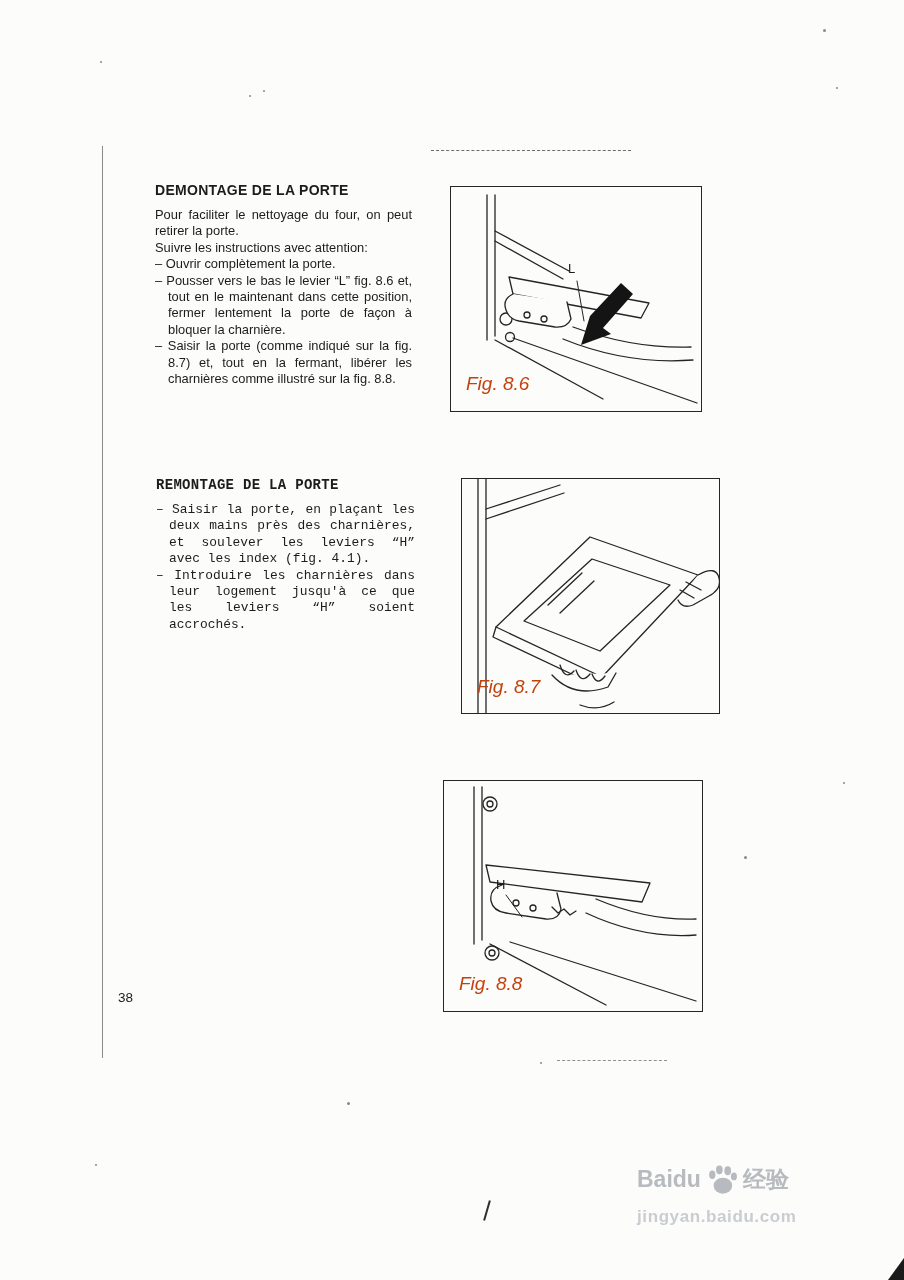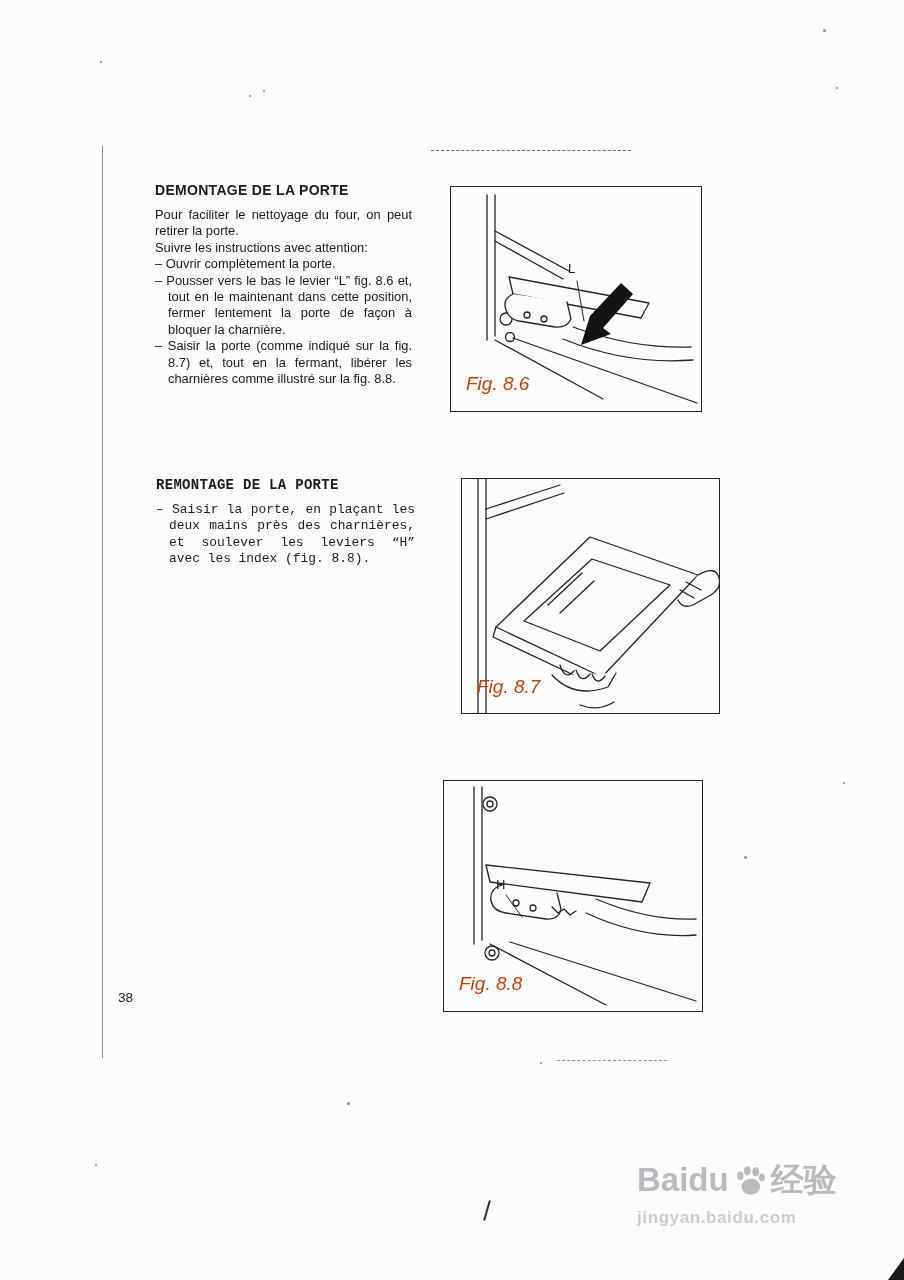--- a/index.html
+++ b/index.html
@@ -37,21 +37,21 @@
   .fig svg{position:absolute;left:0;top:0;width:100%;height:100%;}
   .fig1{left:450px;top:186px;width:250px;height:224px;}
   .fig2{left:461px;top:478px;width:257px;height:234px;}
   .fig3{left:443px;top:780px;width:258px;height:230px;}
   .fig-caption{position:absolute;left:15px;font-style:italic;font-size:19px;color:#c2410c;}
   .fig-label{position:absolute;font-size:13px;color:#1c1c1c;}
   
   .page-number{position:absolute;left:118px;top:990px;font-size:13.5px;}
   
   .wm{position:absolute;left:637px;top:1163px;color:#b7babf;}
-  .wm-row{display:flex;align-items:center;gap:5px;font-weight:bold;font-size:33px;line-height:1;}
+  .wm-row{display:flex;align-items:center;gap:5px;font-weight:bold;font-size:23px;line-height:1;}
   .wm-paw{width:32px;height:30px;margin-top:2px;}
   .wm-url{margin-top:12px;font-size:17px;font-weight:bold;color:#c9cdd2;letter-spacing:.6px;}
 </style>
 </head>
 <body>
 
 <div class="page">
 
   <div class="vline"></div>
   <div class="dash-line dash-top"></div>
@@ -73,21 +73,22 @@
     <h2 class="sec-title">DEMONTAGE DE LA PORTE</h2>
     <p class="body-text">Pour faciliter le nettoyage du four, on peut retirer la porte.</p>
     <p class="body-text">Suivre les instructions avec attention:</p>
     <p class="bullet">– Ouvrir complètement la porte.</p>
     <p class="bullet">– Pousser vers le bas le levier “L” fig. 8.6 et, tout en le maintenant dans cette position, fermer lentement la porte de façon à bloquer la charnière.</p>
     <p class="bullet">– Saisir la porte (comme indiqué sur la fig. 8.7) et, tout en la fermant, libérer les charnières comme illustré sur la fig. 8.8.</p>
   </div>
 
   <div class="text-block sec2">
     <h2 class="sec-title">REMONTAGE DE LA PORTE</h2>
-    <p class="bullet">– Saisir la porte, en plaçant les deux mains près des charnières, et soulever les leviers “H” avec les index (fig. 8.8).</p>
+    <p class="bullet">– Saisir la porte, en plaçant les deux mains près des charnières, et soulever les leviers “H” avec les index (fig. 4.1).</p>
+    <p class="bullet">– Introduire les charnières dans leur logement jusqu'à ce que les leviers “H” soient accrochés.</p>
   </div>
 
   <figure class="fig fig1">
     <svg viewBox="0 0 250 224" aria-hidden="true">
       <g stroke="#242424" stroke-width="1.3" fill="none" stroke-linecap="round" stroke-linejoin="round">
         <g>
           <path d="M36,8 V153"></path>
           <path d="M44,8 V149"></path>
           <path d="M44,44 L118,84"></path>
           <path d="M44,54 L112,92"></path>

